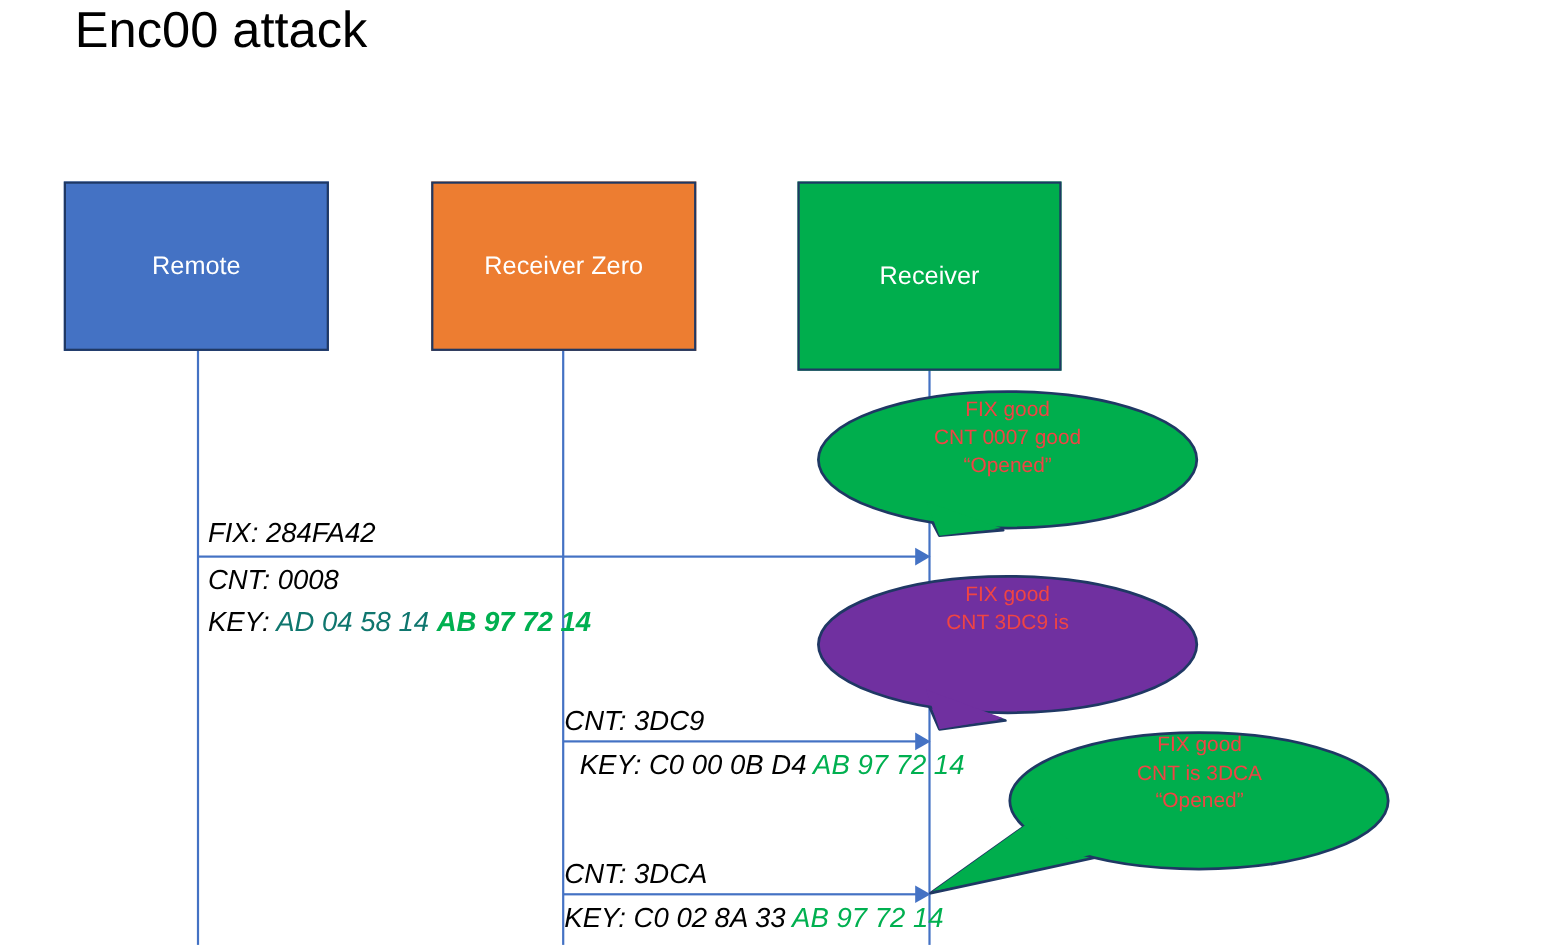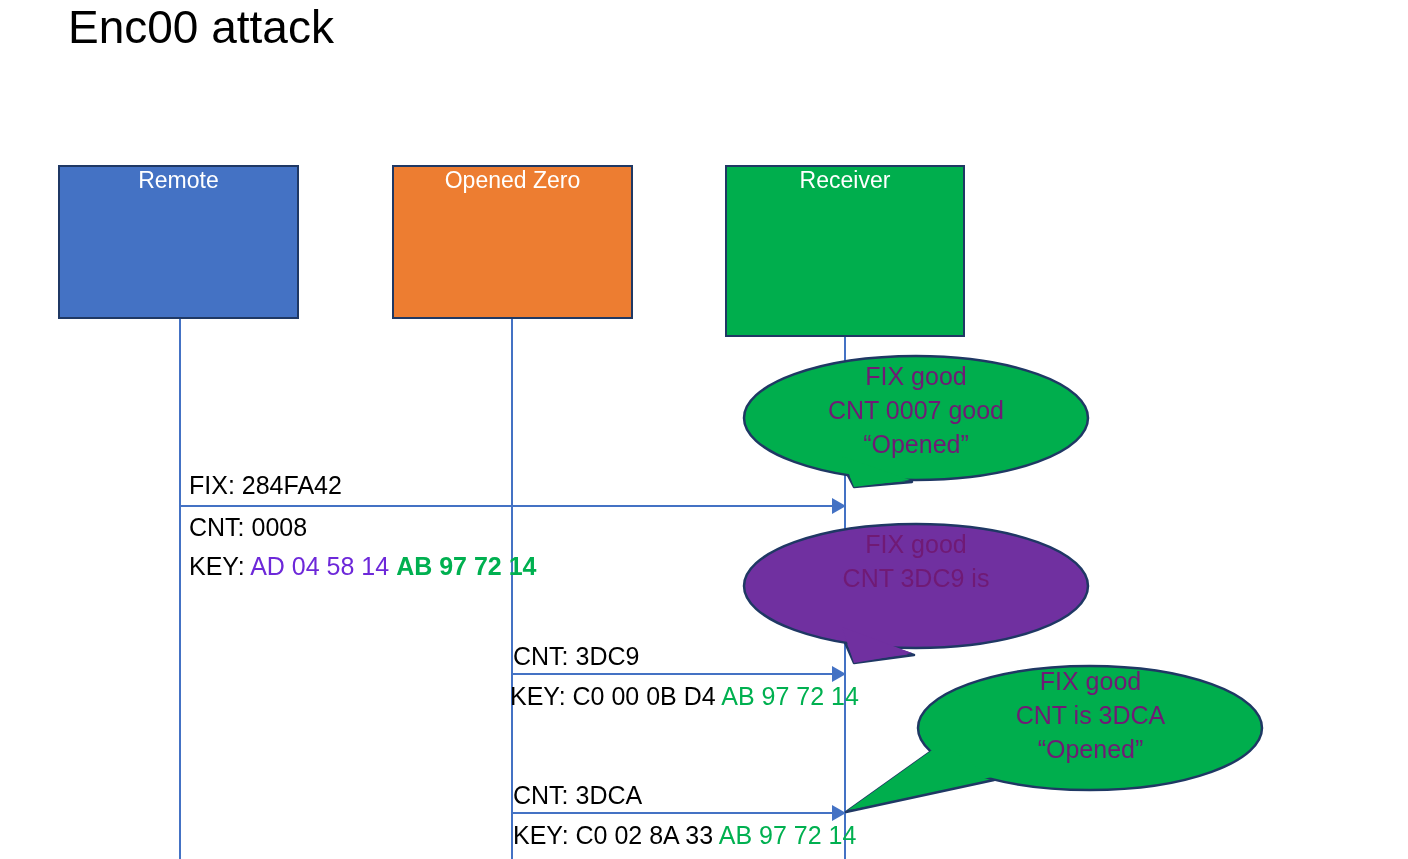--- a/index.html
+++ b/index.html
@@ -26,20 +26,21 @@
     color: #000000;
     letter-spacing: 0px;
     line-height: 1.1;
     white-space: nowrap;
   }
   .actor-box {
     position: absolute;
     box-sizing: border-box;
     border: 2px solid #1F3864;
     display: flex;
+    align-items: center;
     justify-content: center;
   }
   .actor-label {
     color: #ffffff;
     font-size: 23px;
     font-weight: 400;
     text-align: center;
     line-height: 1.2;
   }
   .lifeline {
@@ -59,33 +60,34 @@
     border-top: 8px solid transparent;
     border-bottom: 8px solid transparent;
     border-left: 14px solid #4472C4;
   }
   .msg-text {
     position: absolute;
     font-size: 25px;
     color: #000000;
     white-space: nowrap;
     line-height: 1.15;
+    font-style: italic;
   }
-  .k-red { color: #6d28d9; }
+  .k-red { color: #0f766e; }
   .k-green { color: #00B050; }
   .k-green-b { color: #00B050; font-weight: bold; }
 
   .bubble-svg {
     position: absolute;
     overflow: visible;
   }
   .bubble-text {
     position: absolute;
-    color: #701a75;
-    font-size: 25px;
+    color: #ef4444;
+    font-size: 19px;
     text-align: center;
     line-height: 1.35;
     white-space: nowrap;
     pointer-events: none;
   }
 </style>
 </head>
 <body>
 
 <div id="canvas">
@@ -93,38 +95,38 @@
   <div id="title">Enc00 attack</div>
 
   <div class="lifeline" style="left:179px; top:318px; height:541px;"></div>
   <div class="lifeline" style="left:511px; top:318px; height:541px;"></div>
   <div class="lifeline" style="left:844px; top:318px; height:541px;"></div>
 
   <div class="actor-box" style="left:58px; top:165px; width:241px; height:154px; background:#4472C4;">
     <span class="actor-label">Remote</span>
   </div>
   <div class="actor-box" style="left:392px; top:165px; width:241px; height:154px; background:#ED7D31;">
-    <span class="actor-label">Opened Zero</span>
+    <span class="actor-label">Receiver Zero</span>
   </div>
   <div class="actor-box" style="left:725px; top:165px; width:240px; height:172px; background:#00AE4D;">
     <span class="actor-label">Receiver</span>
   </div>
 
   <div class="msg-line" style="left:180px; top:505px; width:660px;"></div>
   <div class="msg-head" style="left:832px; top:498px;"></div>
   <div class="msg-text" style="left:189px; top:471px;">FIX: 284FA42</div>
   <div class="msg-text" style="left:189px; top:513px;">CNT: 0008</div>
   <div class="msg-text" style="left:189px; top:552px;">
     <span>KEY: </span><span class="k-red">AD 04 58 14</span><span> </span><span class="k-green-b">AB 97 72 14</span>
   </div>
 
   <div class="msg-line" style="left:512px; top:673px; width:328px;"></div>
   <div class="msg-head" style="left:832px; top:666px;"></div>
   <div class="msg-text" style="left:513px; top:642px;">CNT: 3DC9</div>
-  <div class="msg-text" style="left:510px; top:682px;text-align:center;">
+  <div class="msg-text" style="left:527px; top:682px;text-align:center;">
     <span>KEY: </span><span>C0 00 0B D4</span><span> </span><span class="k-green">AB 97 72 14</span>
   </div>
 
   <div class="msg-line" style="left:512px; top:812px; width:328px;"></div>
   <div class="msg-head" style="left:832px; top:805px;"></div>
   <div class="msg-text" style="left:513px; top:781px;">CNT: 3DCA</div>
   <div class="msg-text" style="left:513px; top:821px;">
     <span>KEY: </span><span>C0 02 8A 33</span><span> </span><span class="k-green">AB 97 72 14</span>
   </div>
 

